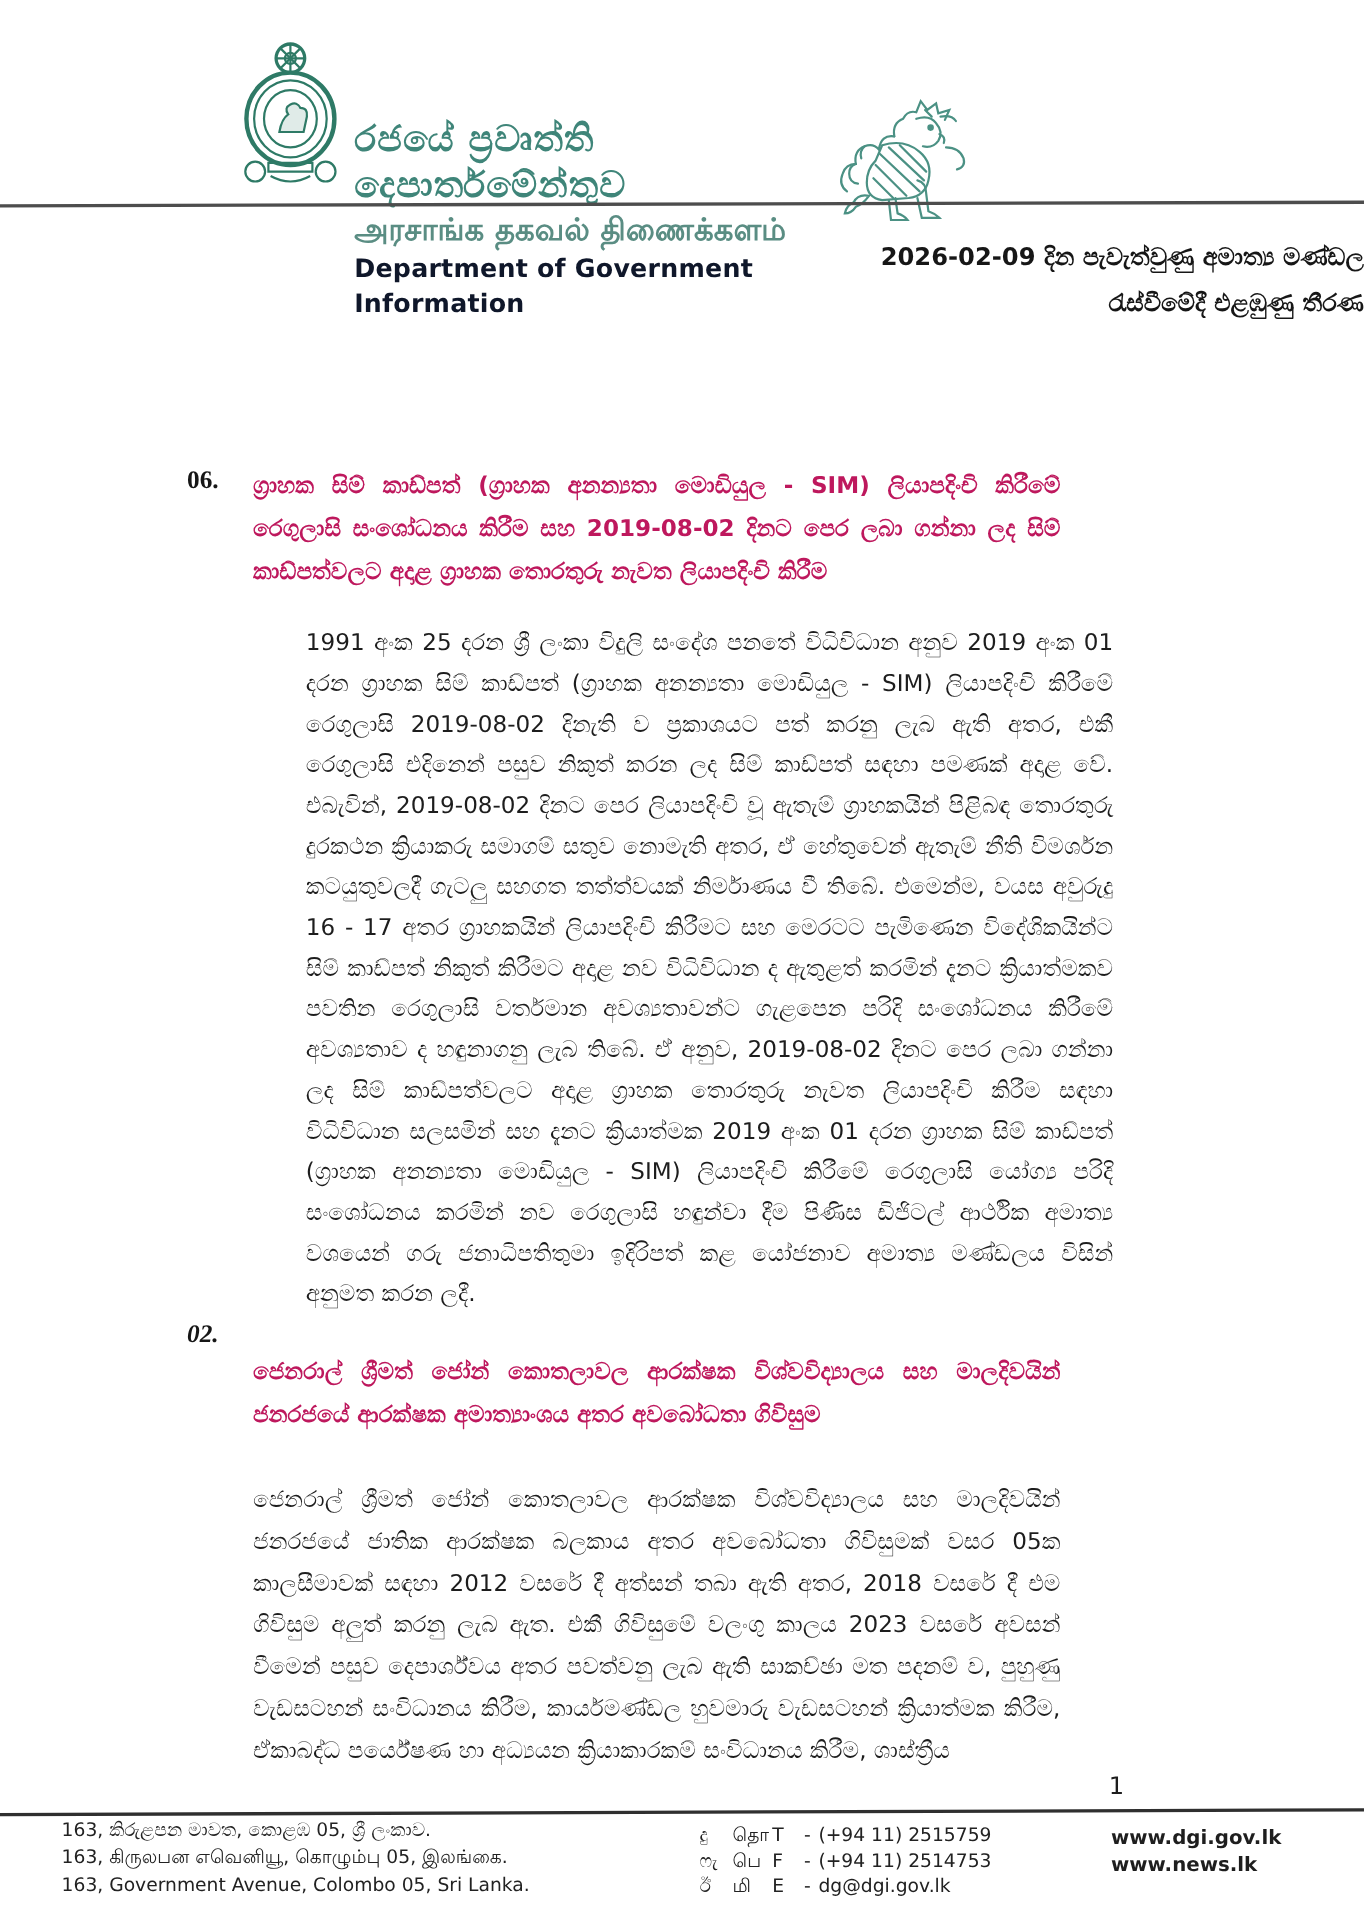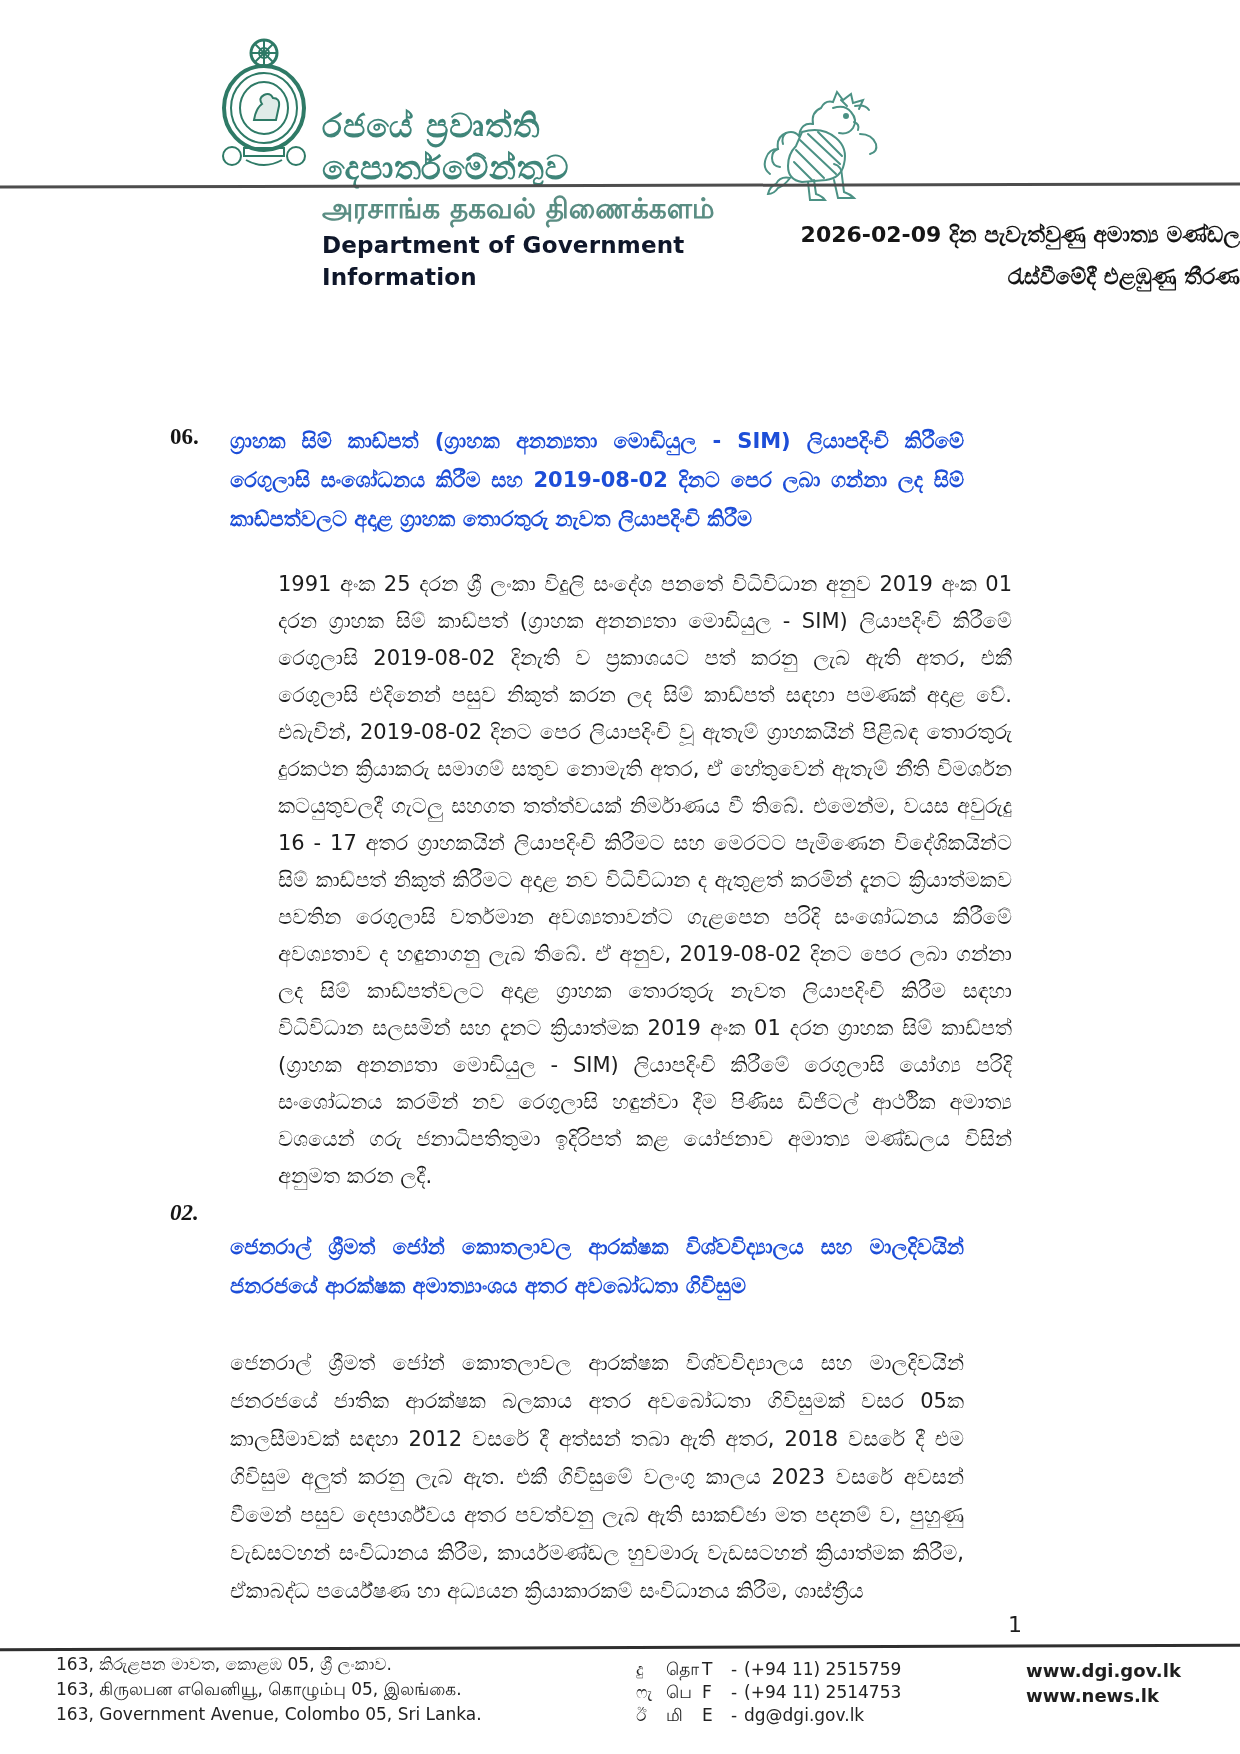--- a/index.html
+++ b/index.html
@@ -20,21 +20,21 @@
   .h-english{font-size:23px;font-weight:bold;color:#0f172a;line-height:32px;letter-spacing:0.2px;}
   .emblem-right{position:absolute;left:742px;top:82px;width:152px;height:122px;}
   .header-rule{position:absolute;left:0;top:184px;width:1240px;height:3px;background:#4d4d4d;transform:rotate(-0.15deg);}
 
   
   .doc-heading{position:absolute;left:0;top:214px;width:1240px;text-align:center;font-weight:bold;font-size:22px;color:#161616;}
   .doc-heading .line{line-height:42px;text-align:right;}
 
   
   .sec-number{position:absolute;left:170px;font-family:"Liberation Serif","DejaVu Serif",serif;font-size:23px;font-weight:bold;color:#161616;}
-  .sec-title{position:absolute;left:230px;width:734px;font-size:21px;font-weight:bold;color:#1d4ed8;line-height:39px;text-align:justify;}
+  .sec-title{position:absolute;left:230px;width:734px;font-size:21px;font-weight:bold;color:#be185d;line-height:39px;text-align:justify;}
   .sec-body{position:absolute;left:230px;width:734px;font-size:21px;color:#1d1d1d;line-height:37px;text-align:justify;}
 
   #s1-number{top:424px;}
   #s1-title{top:422px;}
   #s1-body{top:566px;margin-left:48px;}
   #s2-number{top:1200px;font-style:italic;}
   #s2-title{top:1228px;}
   #s2-body{top:1344px;line-height:38px;}
 
   .page-number{position:absolute;left:985px;top:1612px;width:60px;text-align:center;font-size:22px;color:#1d1d1d;}
@@ -42,21 +42,21 @@
   
   .footer-rule{position:absolute;left:0;top:1646px;width:1240px;height:3px;background:#2f2f2f;transform:rotate(-0.2deg);}
   .footer-address{position:absolute;left:56px;top:1652px;width:520px;font-size:17px;color:#222;line-height:25px;}
   .footer-contacts{position:absolute;left:636px;top:1658px;width:300px;font-size:17px;color:#222;}
   .contact-row{display:flex;gap:0;line-height:23px;}
   .c-si{width:30px;}
   .c-ta{width:36px;}
   .c-en{width:22px;}
   .c-sep{width:20px;text-align:center;}
   .c-val{flex:1;}
-  .footer-sites{position:absolute;left:1010px;top:1658px;width:200px;font-size:18px;font-weight:bold;color:#1e1e1e;line-height:25px;margin-left:16px;}
+  .footer-sites{position:absolute;left:1010px;top:1658px;width:200px;font-size:18px;font-weight:bold;color:#1e1e1e;line-height:25px;}
 
   .tamil{font-family:"DejaVu Sans",sans-serif;}
 </style>
 </head>
 <body>
 
 <div class="page">
 
   <div class="emblem-left">
     <svg width="116" height="136" viewBox="0 0 116 136">

